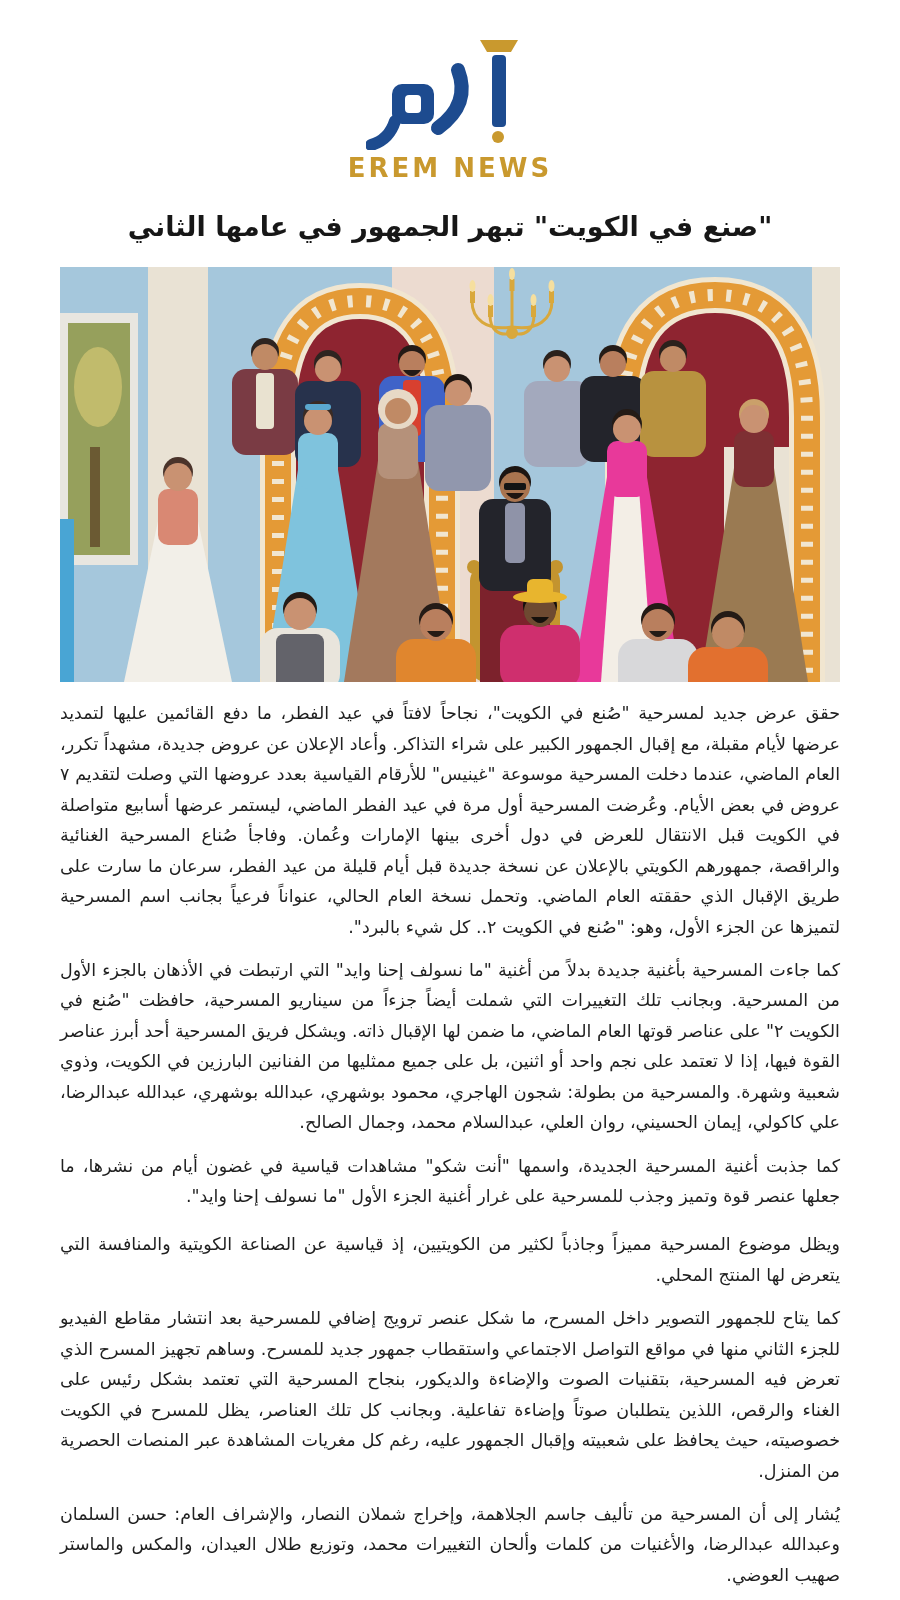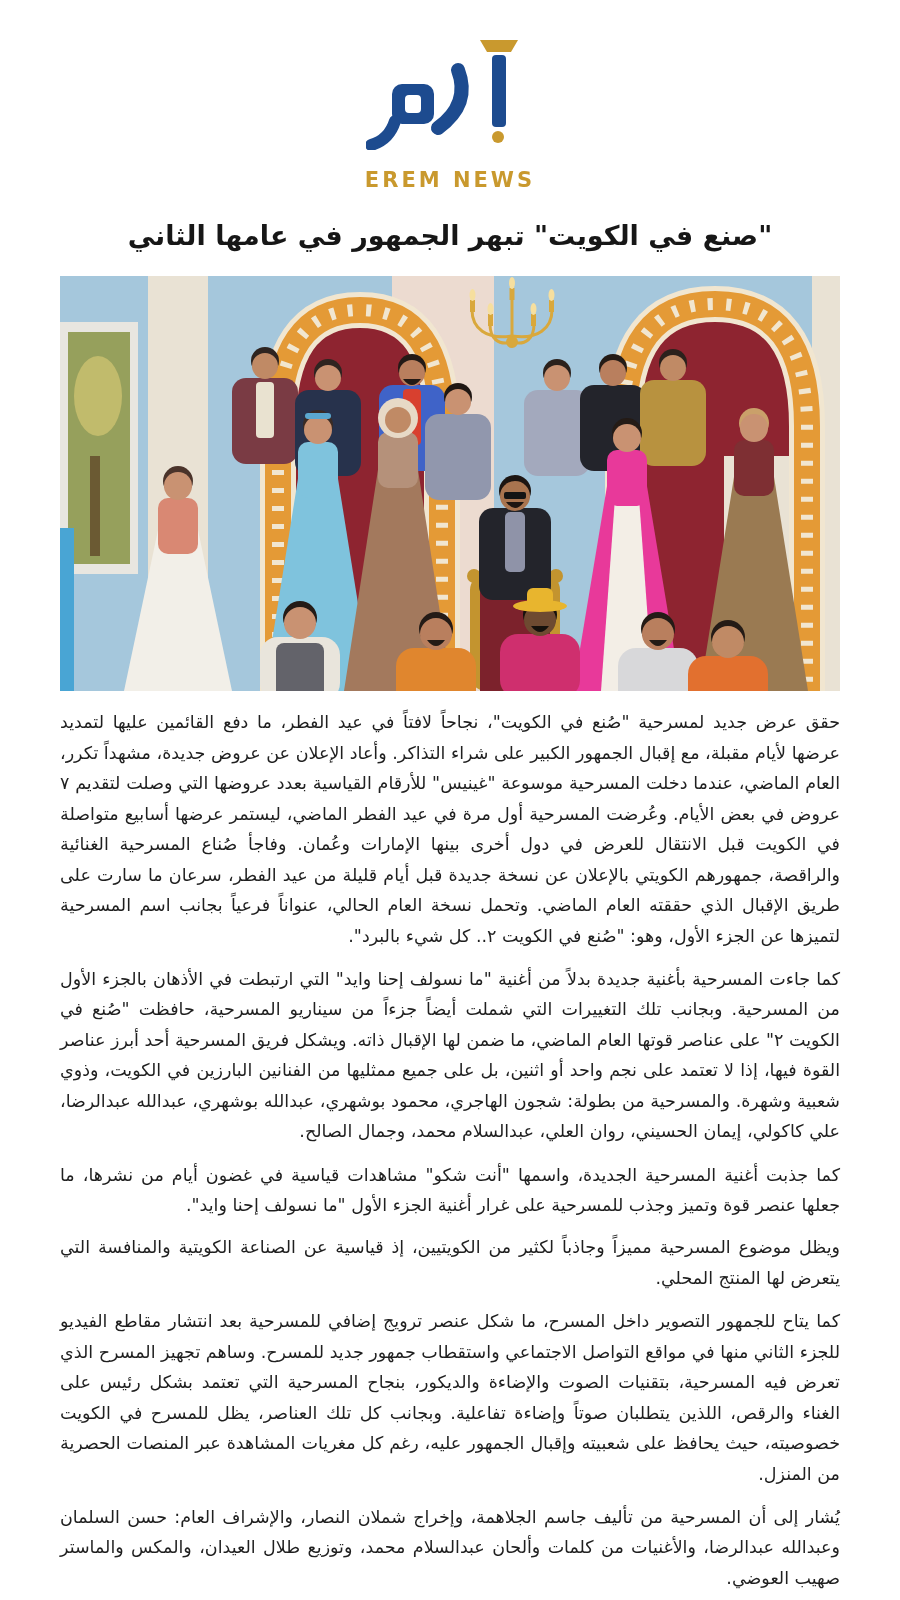--- a/index.html
+++ b/index.html
@@ -8,35 +8,35 @@
     font-family:"DejaVu Sans","Liberation Sans",sans-serif;
     color:#1c1c1c;overflow:hidden;
   }
   .page{width:780px;margin:0 auto;padding-top:38px;}
   .masthead{text-align:center;}
   .logo-svg{display:block;margin:0 auto;}
   .lg-navy{fill:var(--brand-navy,#1d4b8f);}
   .lg-gold{fill:var(--brand-gold,#c9992e);}
   .lg-navy-st{stroke:var(--brand-navy,#1d4b8f);fill:none;stroke-linecap:round;}
   .wordmark{
-    color:var(--brand-gold,#c9992e);font-weight:bold;font-size:21px;
-    letter-spacing:3px;margin-top:18px;
+    color:var(--brand-gold,#c9992e);font-weight:bold;font-size:26px;
+    letter-spacing:3px;margin-top:3px;
   }
   h1.headline{
     direction:rtl;text-align:center;font-size:27px;line-height:1.35;
     font-weight:700;color:#171717;margin:26px 0 0 0;
   }
   figure.photo{margin:22px 0 0 0;width:780px;height:415px;}
   figure.photo svg{display:block;}
   article{direction:rtl;margin-top:16px;}
   article p{
     font-size:17.5px;line-height:1.74;text-align:justify;
     color:#1f1f1f;margin:0 0 13px 0;
   }
-  article p.no-gap{margin-bottom:12px;}
+  article p.no-gap{margin-bottom:18px;}
   
   .sc-wall{fill:var(--wall);}
   .sc-stripe{fill:var(--stripe);}
   .sc-column{fill:var(--column);}
   .sc-curtain{fill:var(--curtain);}
   .sc-trim{fill:none;stroke:var(--arch_trim);}
   .sc-goldband{fill:none;stroke:var(--arch_gold);}
   .sc-goldstroke{stroke:var(--chandelier);fill:none;}
   .sc-gold{fill:var(--chandelier);}
   .sc-flame{fill:#f6df9e;}
@@ -238,16 +238,16 @@
         </g>
     </svg>
   </figure>
 
   <article dir="rtl" lang="ar">
     <p>حقق عرض جديد لمسرحية "صُنع في الكويت"، نجاحاً لافتاً في عيد الفطر، ما دفع القائمين عليها لتمديد عرضها لأيام مقبلة، مع إقبال الجمهور الكبير على شراء التذاكر. وأعاد الإعلان عن عروض جديدة، مشهداً تكرر، العام الماضي، عندما دخلت المسرحية موسوعة "غينيس" للأرقام القياسية بعدد عروضها التي وصلت لتقديم ٧ عروض في بعض الأيام. وعُرضت المسرحية أول مرة في عيد الفطر الماضي، ليستمر عرضها أسابيع متواصلة في الكويت قبل الانتقال للعرض في دول أخرى بينها الإمارات وعُمان. وفاجأ صُناع المسرحية الغنائية والراقصة، جمهورهم الكويتي بالإعلان عن نسخة جديدة قبل أيام قليلة من عيد الفطر، سرعان ما سارت على طريق الإقبال الذي حققته العام الماضي. وتحمل نسخة العام الحالي، عنواناً فرعياً بجانب اسم المسرحية لتميزها عن الجزء الأول، وهو: "صُنع في الكويت ٢.. كل شيء بالبرد".</p>
     <p>كما جاءت المسرحية بأغنية جديدة بدلاً من أغنية "ما نسولف إحنا وايد" التي ارتبطت في الأذهان بالجزء الأول من المسرحية. وبجانب تلك التغييرات التي شملت أيضاً جزءاً من سيناريو المسرحية، حافظت "صُنع في الكويت ٢" على عناصر قوتها العام الماضي، ما ضمن لها الإقبال ذاته. ويشكل فريق المسرحية أحد أبرز عناصر القوة فيها، إذا لا تعتمد على نجم واحد أو اثنين، بل على جميع ممثليها من الفنانين البارزين في الكويت، وذوي شعبية وشهرة. والمسرحية من بطولة: شجون الهاجري، محمود بوشهري، عبدالله بوشهري، عبدالله عبدالرضا، علي كاكولي، إيمان الحسيني، روان العلي، عبدالسلام محمد، وجمال الصالح.</p>
     <p class="no-gap">كما جذبت أغنية المسرحية الجديدة، واسمها "أنت شكو" مشاهدات قياسية في غضون أيام من نشرها، ما جعلها عنصر قوة وتميز وجذب للمسرحية على غرار أغنية الجزء الأول "ما نسولف إحنا وايد".</p>
     <p>ويظل موضوع المسرحية مميزاً وجاذباً لكثير من الكويتيين، إذ قياسية عن الصناعة الكويتية والمنافسة التي يتعرض لها المنتج المحلي.</p>
     <p>كما يتاح للجمهور التصوير داخل المسرح، ما شكل عنصر ترويج إضافي للمسرحية بعد انتشار مقاطع الفيديو للجزء الثاني منها في مواقع التواصل الاجتماعي واستقطاب جمهور جديد للمسرح. وساهم تجهيز المسرح الذي تعرض فيه المسرحية، بتقنيات الصوت والإضاءة والديكور، بنجاح المسرحية التي تعتمد بشكل رئيس على الغناء والرقص، اللذين يتطلبان صوتاً وإضاءة تفاعلية. وبجانب كل تلك العناصر، يظل للمسرح في الكويت خصوصيته، حيث يحافظ على شعبيته وإقبال الجمهور عليه، رغم كل مغريات المشاهدة عبر المنصات الحصرية من المنزل.</p>
-    <p>يُشار إلى أن المسرحية من تأليف جاسم الجلاهمة، وإخراج شملان النصار، والإشراف العام: حسن السلمان وعبدالله عبدالرضا، والأغنيات من كلمات وألحان عبدالسلام محمد، وتوزيع طلال العيدان، والمكس والماستر صهيب العوضي.</p>
+    <p>يُشار إلى أن المسرحية من تأليف جاسم الجلاهمة، وإخراج شملان النصار، والإشراف العام: حسن السلمان وعبدالله عبدالرضا، والأغنيات من كلمات وألحان التغييرات محمد، وتوزيع طلال العيدان، والمكس والماستر صهيب العوضي.</p>
   </article>
 
 </div>
 
 </body></html>

